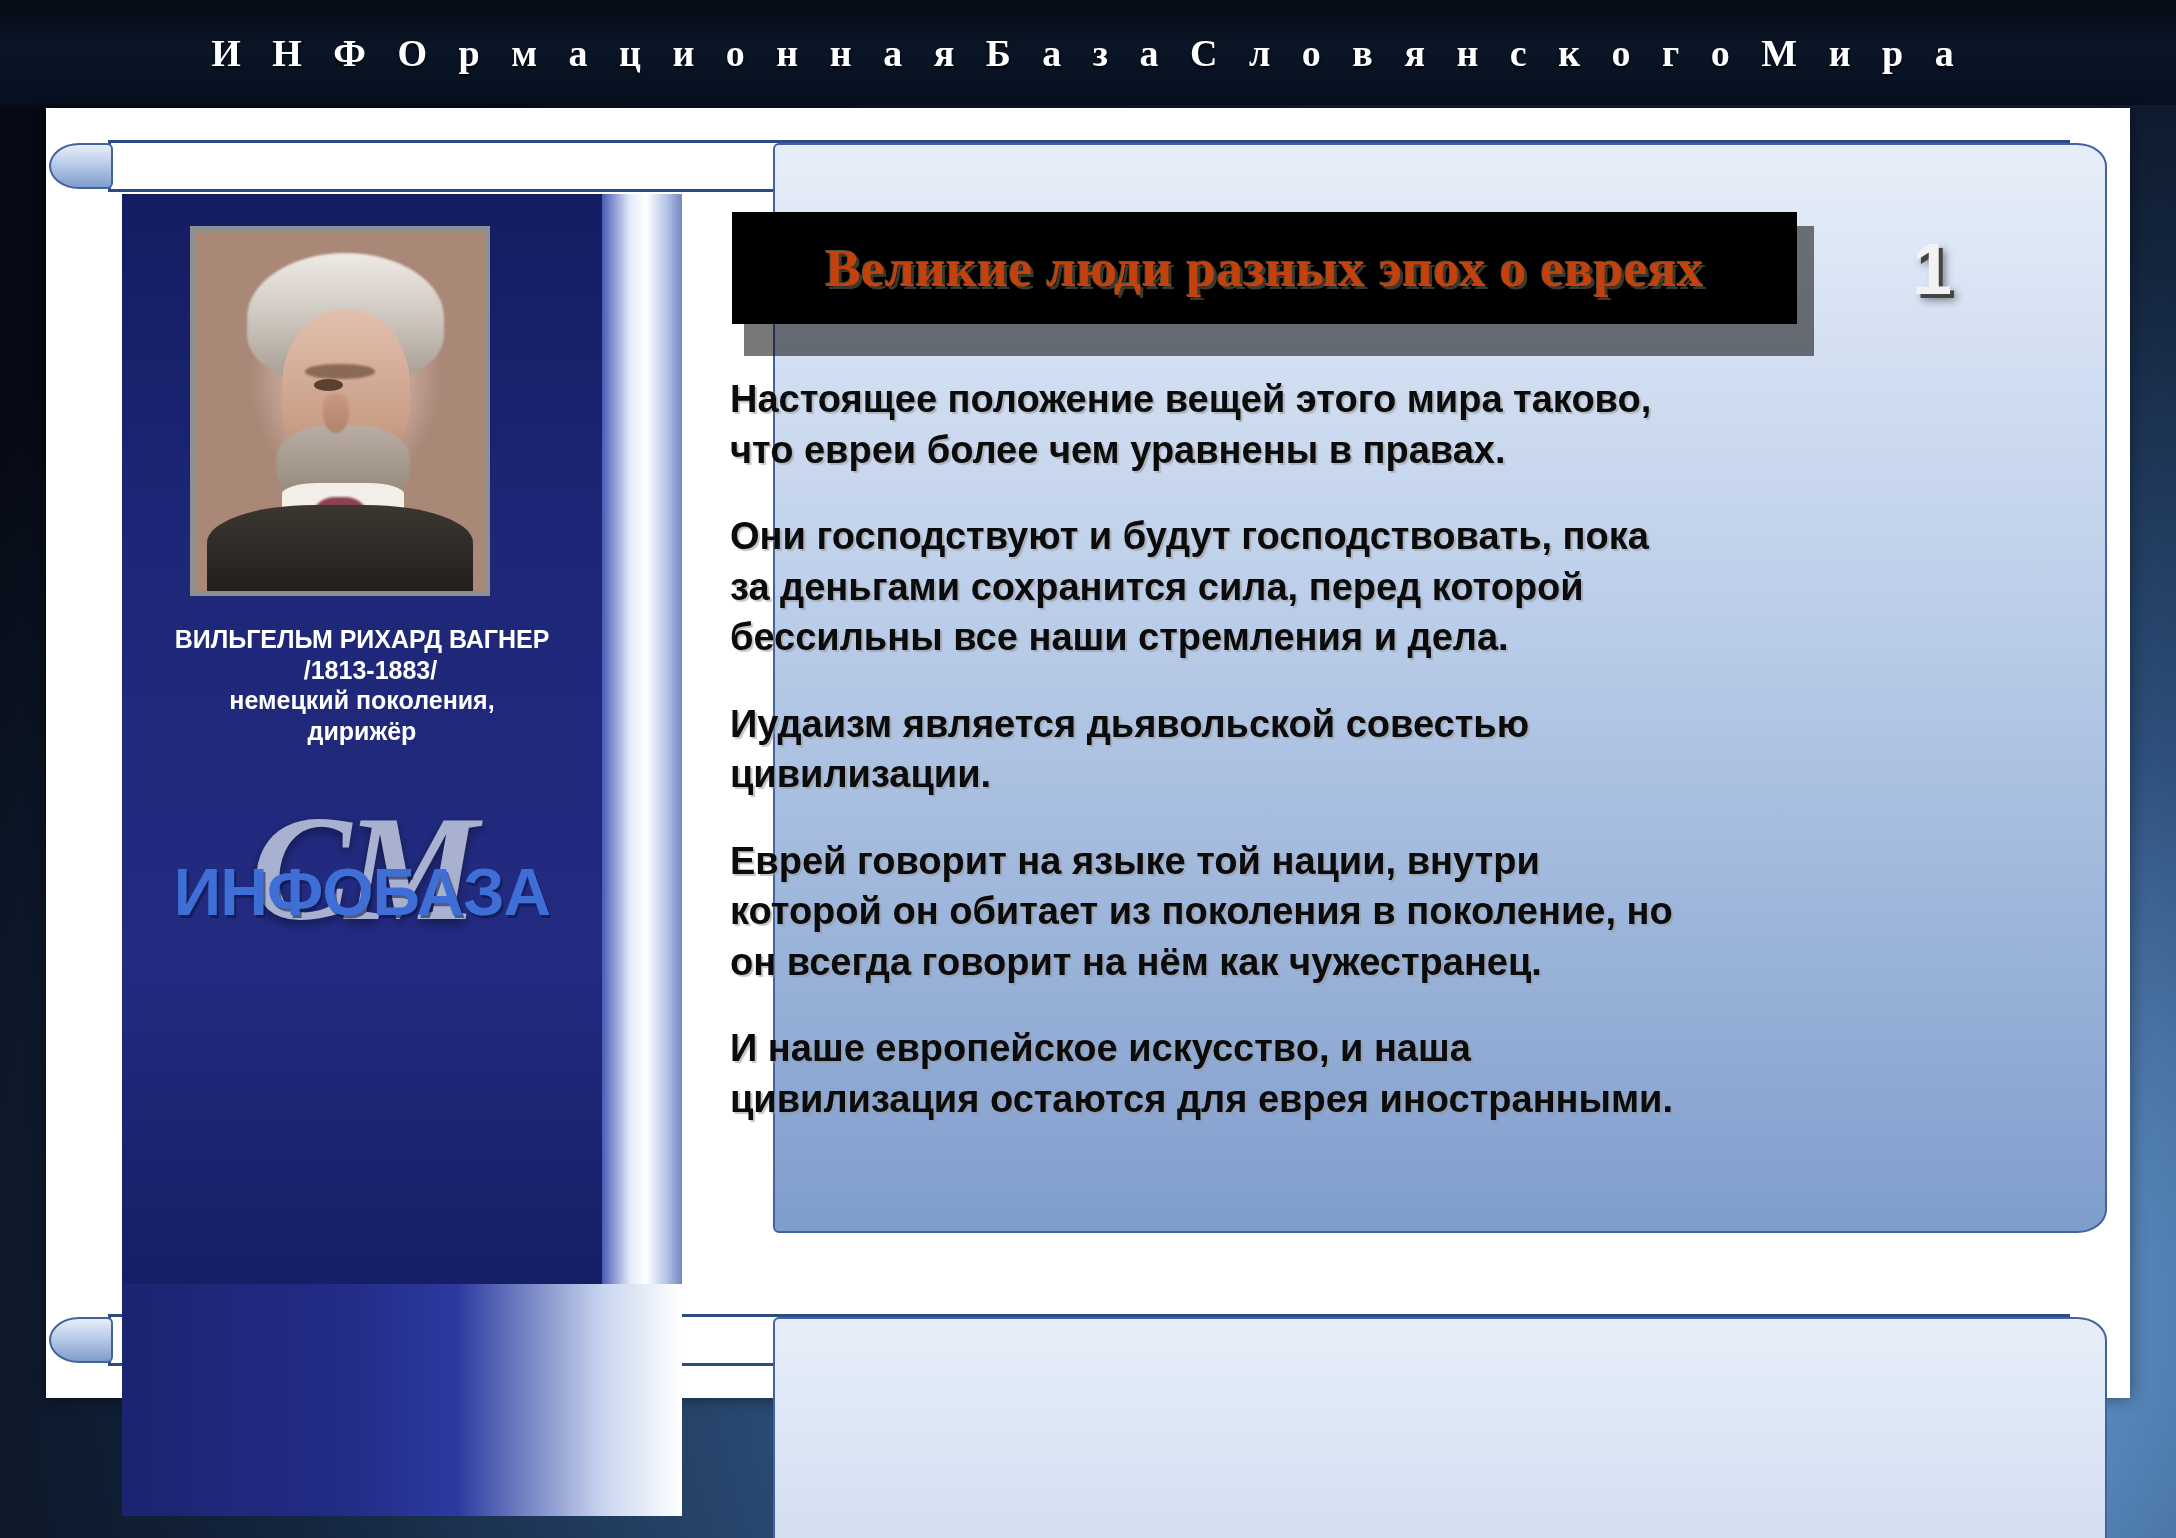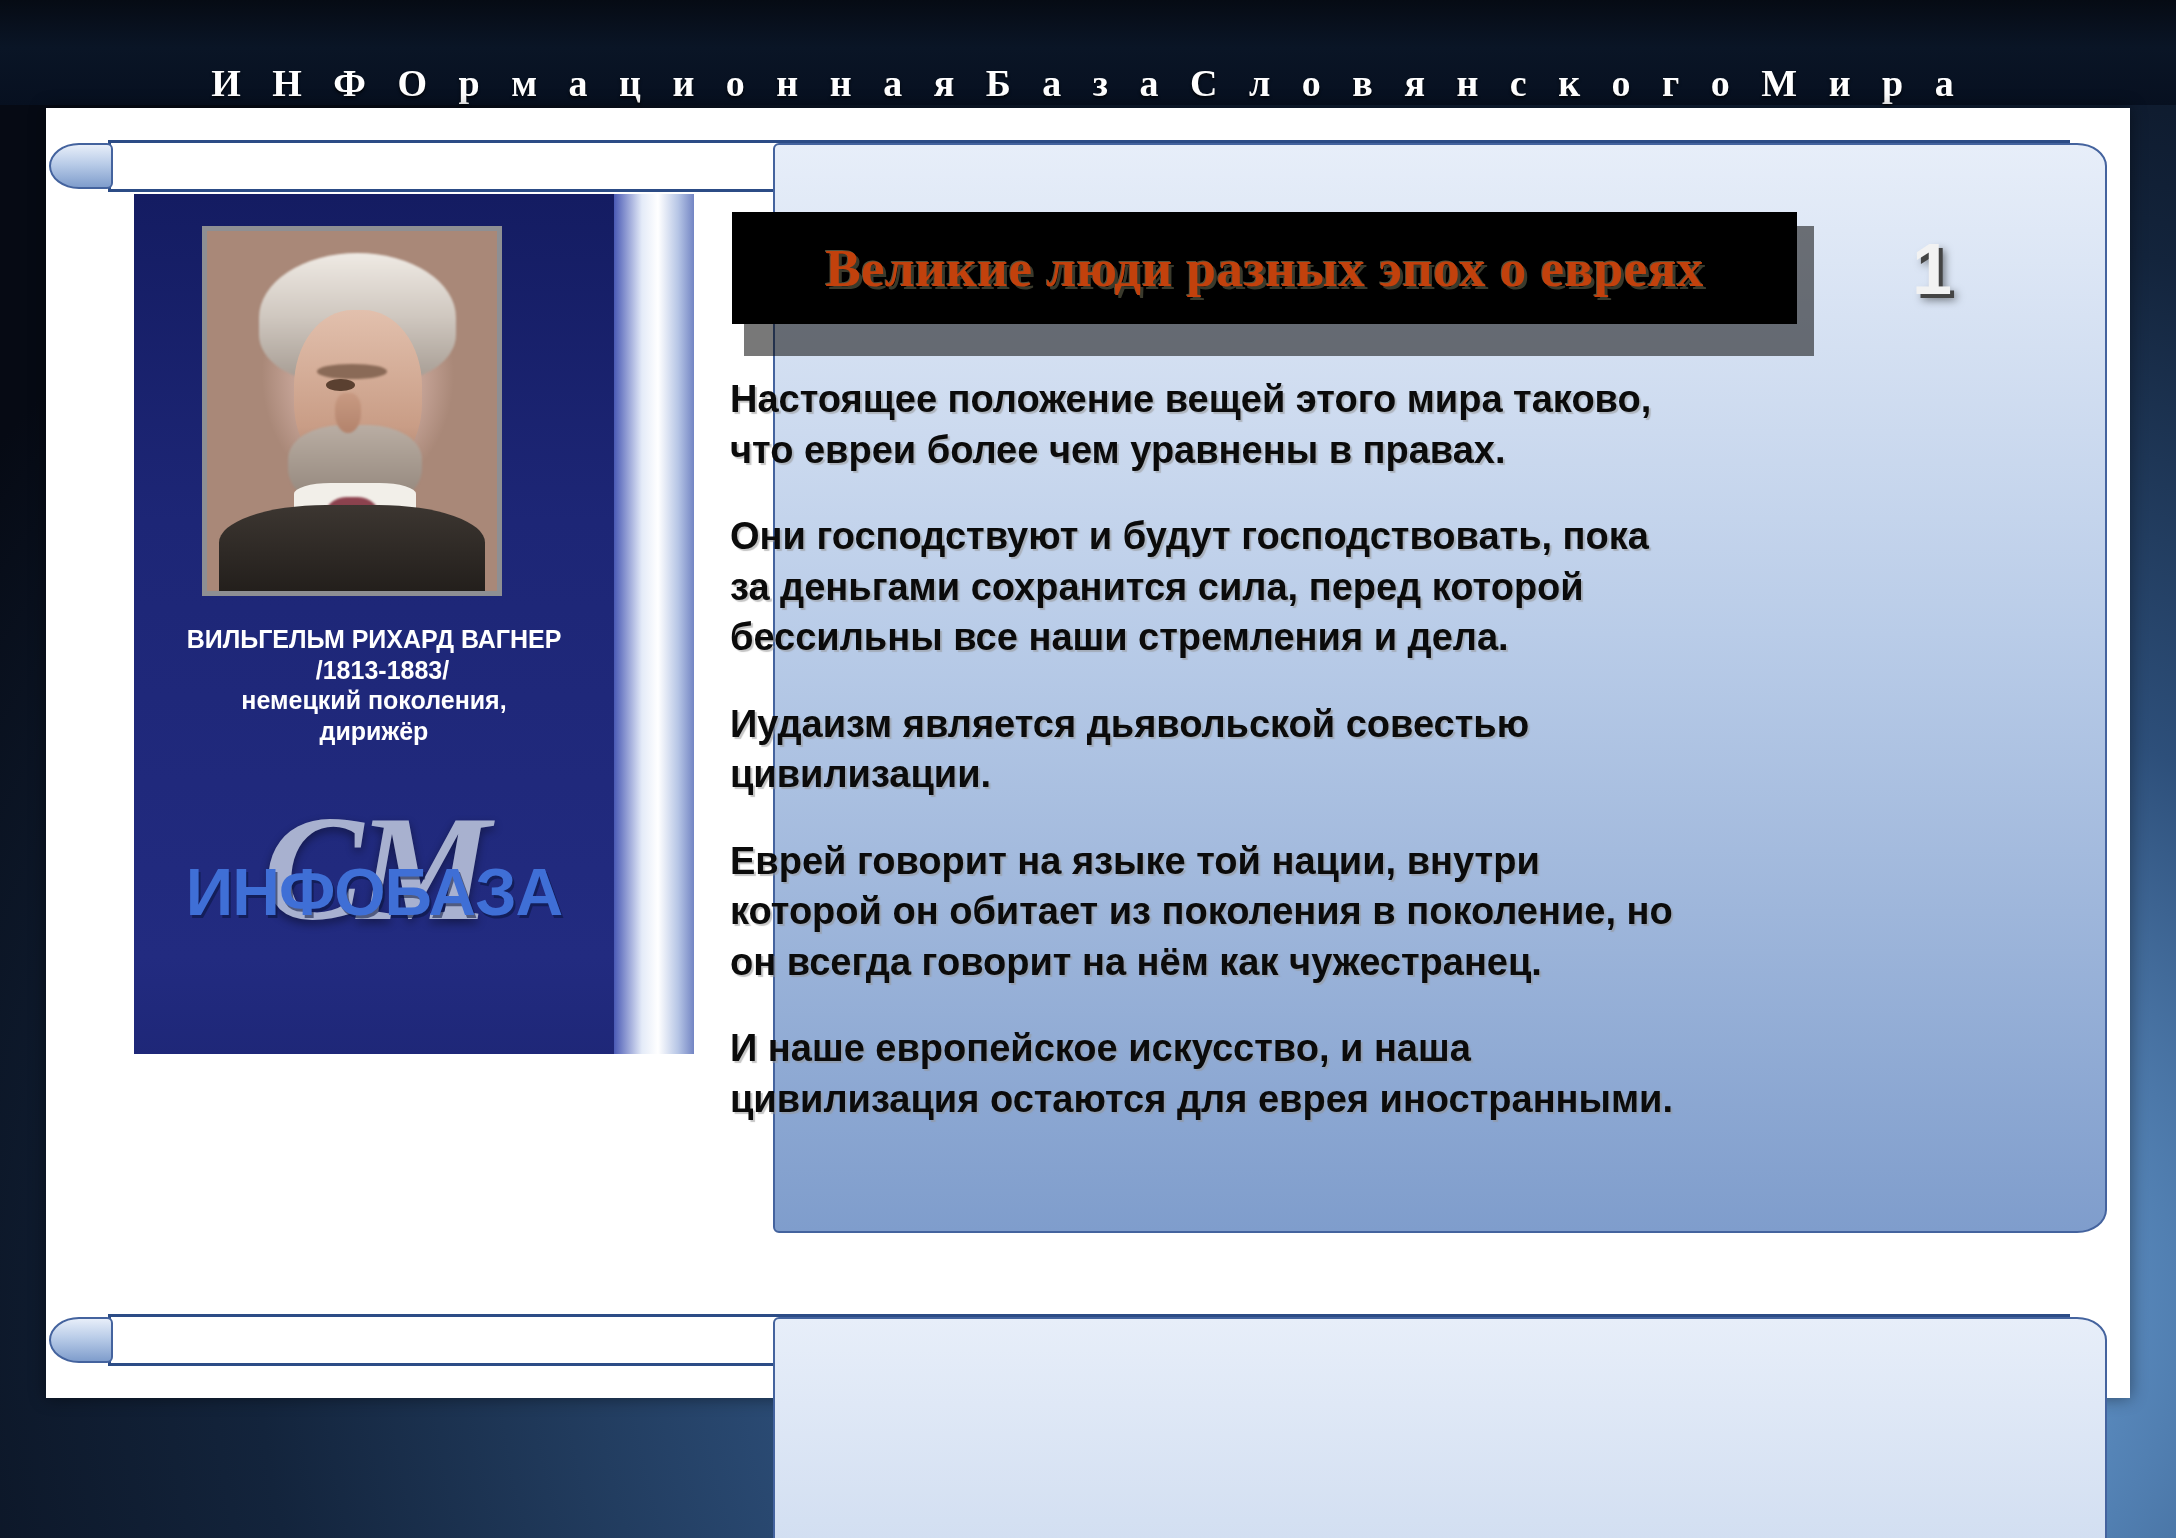--- a/index.html
+++ b/index.html
@@ -22,21 +22,21 @@
     overflow: hidden;
   }
 
   
   .top-banner {
     position: absolute;
     left: 0; top: 0;
     width: 2176px;
     height: 105px;
     display: flex;
-    align-items: flex-end;
+    align-items: center;
     justify-content: center;
     background: linear-gradient(180deg, #060b14 0%, #0a1526 45%, #071020 100%);
   }
   .top-banner .title {
     color: #ffffff;
     font-family: "Liberation Serif", serif;
     font-size: 38px;
     font-weight: bold;
     letter-spacing: 11px;
     text-shadow: 0 2px 3px rgba(0,0,0,0.8);
@@ -87,24 +87,23 @@
     width: 1934px;
     height: 1110px;
   }
 
   
   .card {
     position: absolute;
     left: 0;
     top: 0;
     width: 560px;
-    height: 860px;
+    height: 1322px;
     background: linear-gradient(90deg, #1b2470 0%, #232c86 40%, #2c3aa0 60%, #c9d6ef 86%, #ffffff 100%);
     overflow: hidden;
-    margin-left: 12px;
   }
   .card-solid {
     position: absolute;
     left: 0; top: 0;
     width: 480px; height: 1090px;
     background: linear-gradient(180deg, #141c62 0%, #1d2676 30%, #222b80 70%, #161e66 100%);
   }
   .card-sheen {
     position: absolute;
     left: 480px; top: 0;

